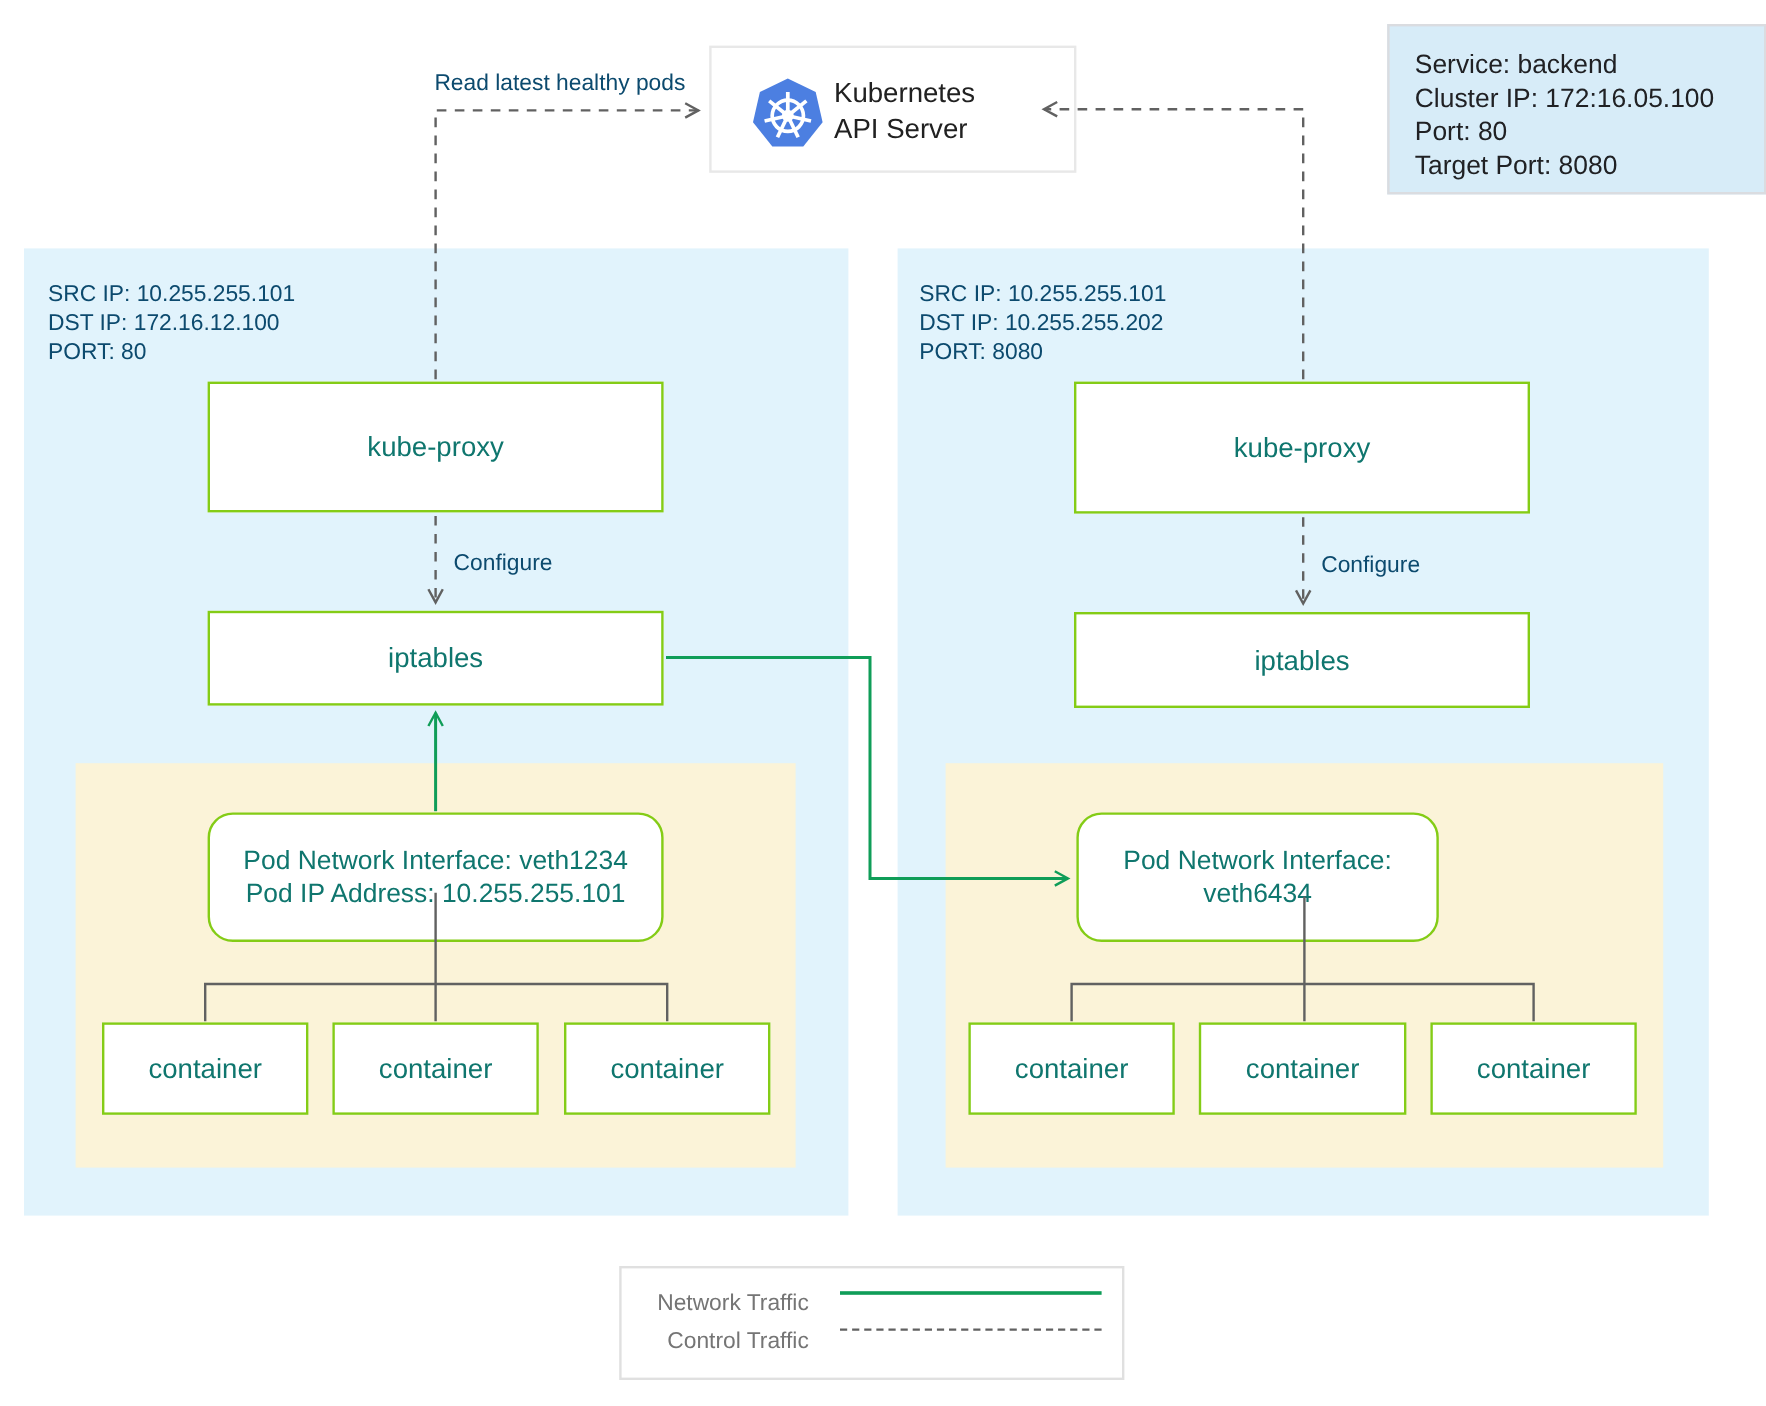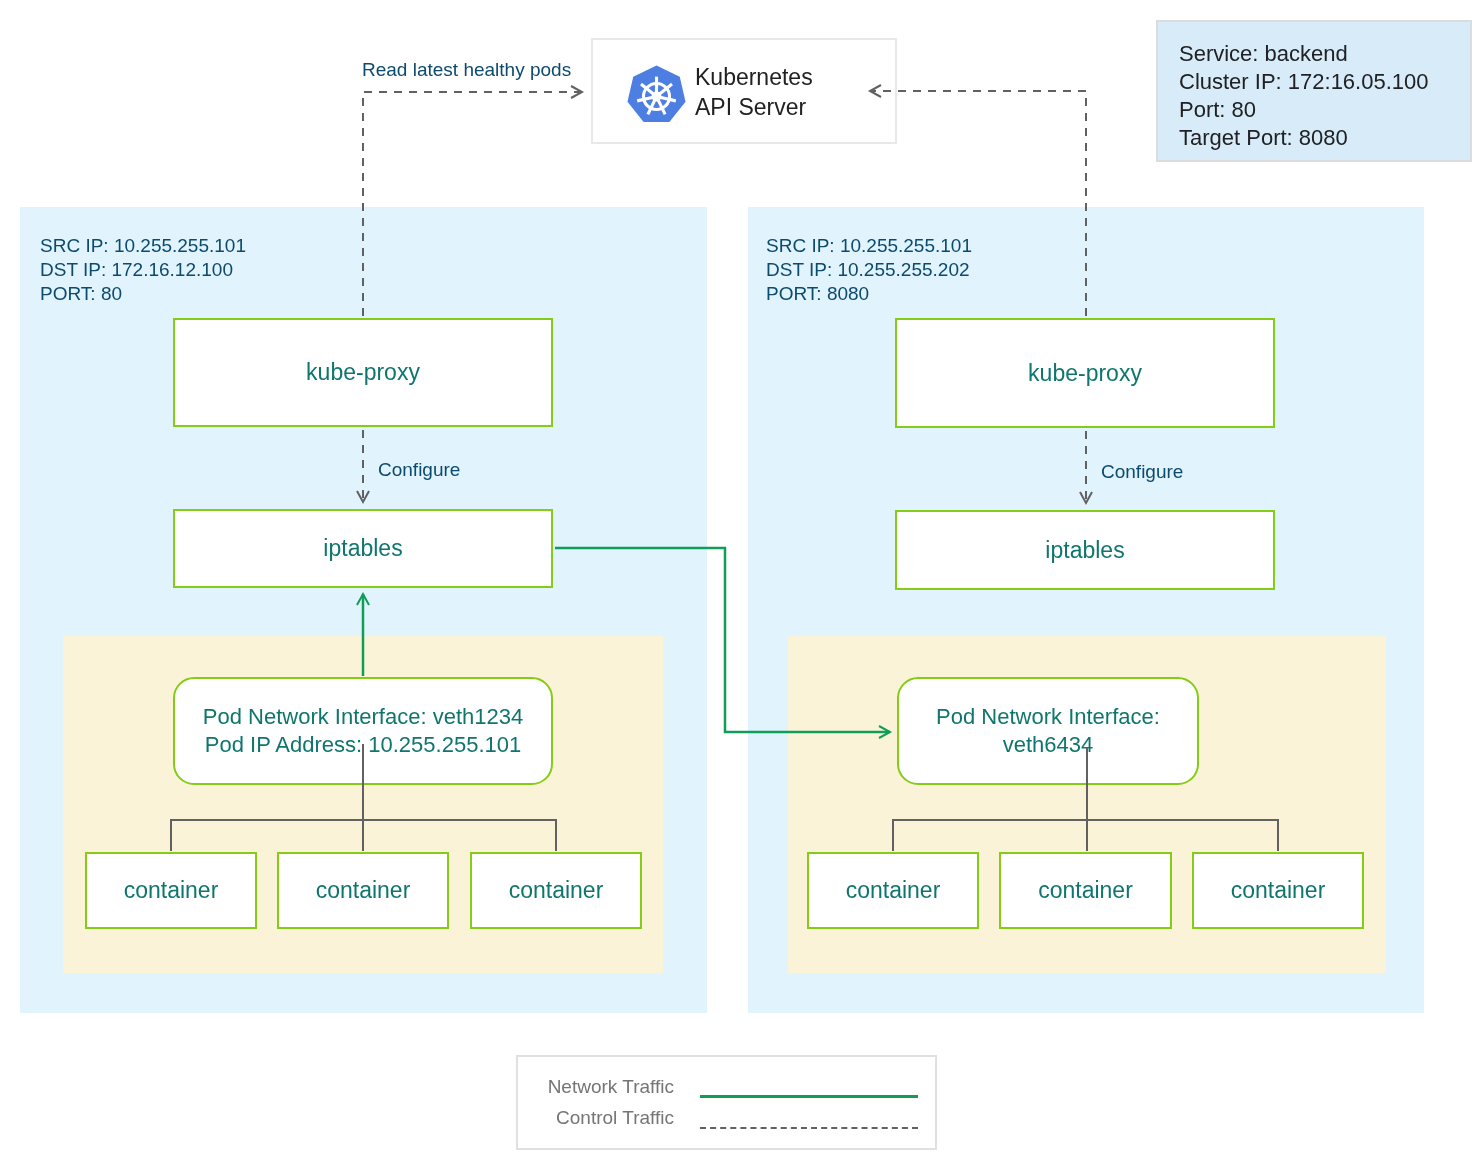--- a/index.html
+++ b/index.html
@@ -25,21 +25,21 @@
   }
   .api-box{
     background:#ffffff;border:2px solid #e8e8e8;box-sizing:border-box;
     display:flex;align-items:center;
   }
   .api-label{color:#212121;font-size:23px;line-height:30px;}
   .legend-box{
     background:#ffffff;border:2px solid #e0e0e0;box-sizing:border-box;
     display:flex;flex-direction:column;justify-content:center;gap:9px;
   }
-  .legend-row{display:flex;align-items:flex-end;}
+  .legend-row{display:flex;align-items:flex-start;}
   .legend-label{flex:0 0 156px;text-align:right;color:#757575;font-size:19px;}
   .legend-swatch{margin-left:26px;width:218px;height:0;}
   .swatch-solid{border-top:3px solid #0f9d58;}
   .swatch-dashed{border-top:2px dashed #616161;}
   svg.overlay{position:absolute;left:0;top:0;pointer-events:none;}
 </style>
 </head>
 <body>
 
 <div id="canvas">

